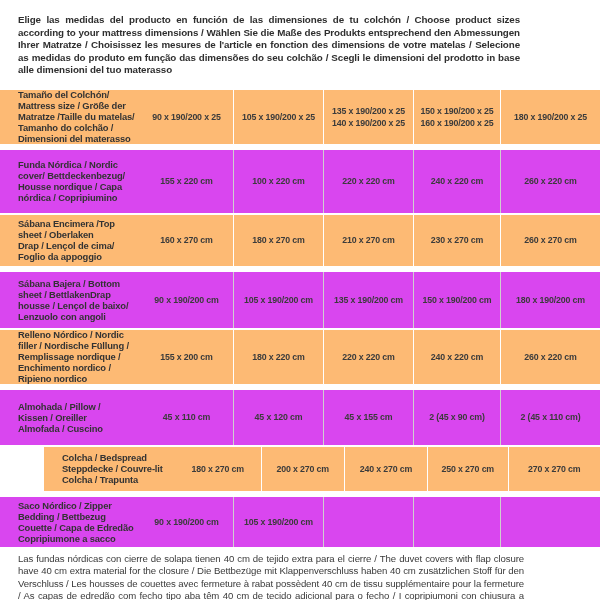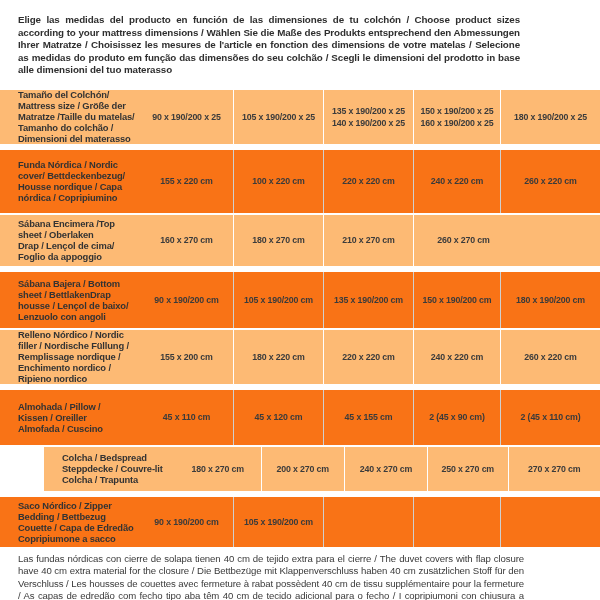--- a/index.html
+++ b/index.html
@@ -27,21 +27,21 @@
     color: #2f2f2f;
     text-align: justify;
   }
   .size-table {
     margin-top: 11px;
     width: 600px;
   }
   .row {
     display: flex;
     box-sizing: border-box;
-    background: #f97316;
+    background: #d946ef;
   }
   .row.gray {
     background: #fdba74;
     border-top: 2px solid #ffffff;
     border-bottom: 6px solid #ffffff;
   }
   .row:nth-child(1) { height: 62px; }
   .row:nth-child(2) { height: 63px; }
   .row:nth-child(3) { height: 59px; }
   .row:nth-child(4) { height: 56px; }
@@ -127,20 +127,21 @@
     </div>
 
     <div class="row gray">
       <div class="cell label">Sábana Encimera /Top
 sheet / Oberlaken
 Drap / Lençol de cima/
 Foglio da appoggio</div>
       <div class="cell c1">160 x 270 cm</div>
       <div class="cell c2">180 x 270 cm</div>
       <div class="cell c3">210 x 270 cm</div>
+      <div class="cell c4">230 x 270 cm</div>
       <div class="cell c5">260 x 270 cm</div>
     </div>
 
     <div class="row">
       <div class="cell label">Sábana Bajera / Bottom
 sheet / BettlakenDrap
 housse / Lençol de baixo/
 Lenzuolo con angoli</div>
       <div class="cell c1">90 x 190/200 cm</div>
       <div class="cell c2">105 x 190/200 cm</div>

